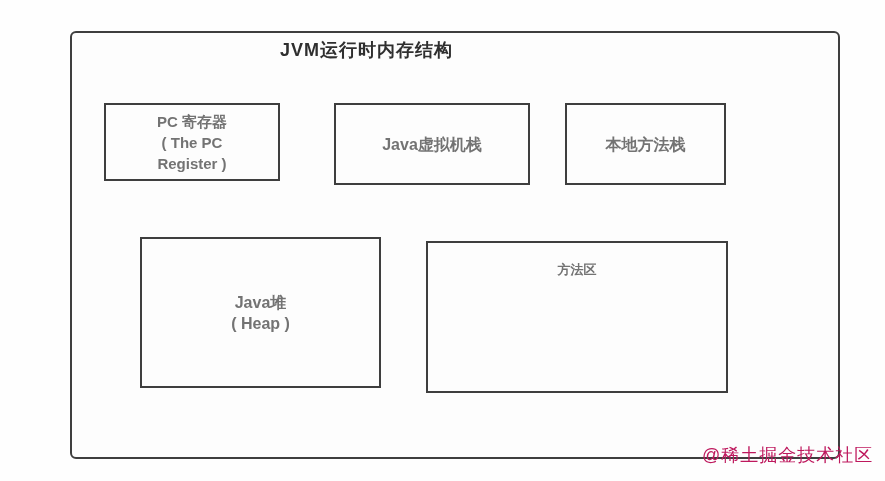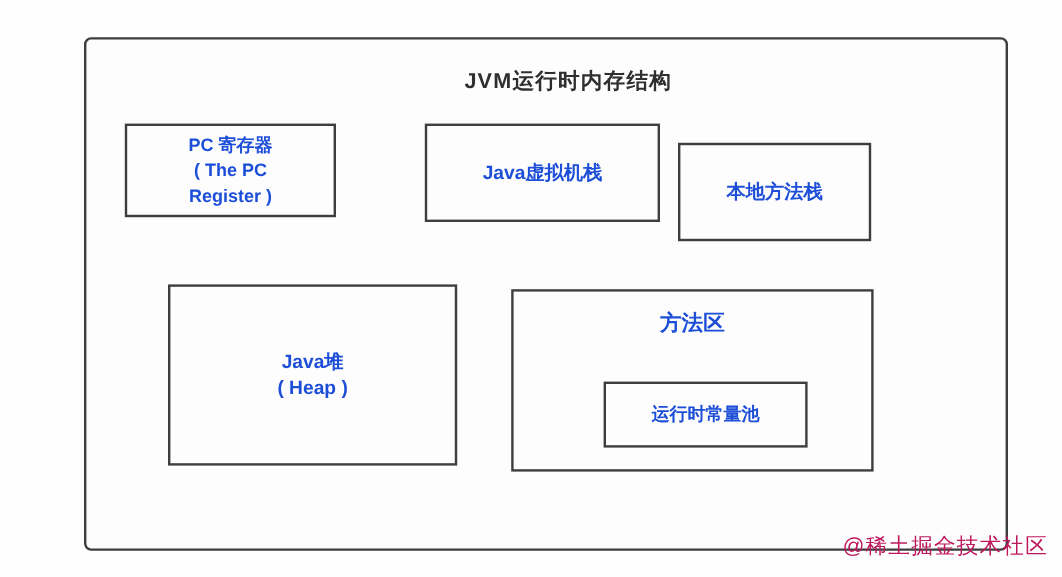--- a/index.html
+++ b/index.html
@@ -22,68 +22,67 @@
     top: 31px;
     width: 766px;
     height: 424px;
     border: 2px solid #3e3e3e;
     border-radius: 6px;
     background: #fdfdfd;
   }
   .diagram-title {
     position: absolute;
     left: 280px;
-    top: 55px;
+    top: 38px;
     width: 280px;
-    text-align: right;
+    text-align: left;
     font-size: 18px;
     font-weight: bold;
     letter-spacing: 1px;
     color: #2f2f2f;
   }
   .node {
     position: absolute;
     border: 2px solid #3e3e3e;
     background: #fdfdfd;
     display: flex;
     flex-direction: column;
     align-items: center;
     justify-content: center;
     text-align: center;
     font-weight: bold;
     font-size: 15px;
     line-height: 21px;
-    color: #1d4ed8;
+    color: #737373;
     box-sizing: content-box;
   }
   .node-pc-register {
     left: 104px; top: 103px; width: 172px; height: 74px;
   }
   .node-jvm-stack {
     left: 334px; top: 103px; width: 192px; height: 78px;
     font-size: 16px;
-    margin-left: 20px;
   }
   .node-native-stack {
-    left: 565px; top: 119px; width: 157px; height: 78px;
+    left: 565px; top: 103px; width: 157px; height: 78px;
     font-size: 16px;
   }
   .node-heap {
     left: 104px; top: 237px; width: 237px; height: 147px;
     font-size: 16px;
     margin-left: 36px;
   }
   .node-method-area {
     left: 426px; top: 241px; width: 298px; height: 148px;
     justify-content: flex-start;
     padding-top: 0;
   }
   .method-area-label {
     margin-top: 16px;
-    font-size: 18px;
+    font-size: 13px;
     font-weight: bold;
   }
   .node-runtime-constant-pool {
     left: 503px; top: 318px; width: 166px; height: 51px;
     font-size: 15px;
   }
   .watermark {
     position: absolute;
     left: 702px;
     top: 443px;
@@ -118,19 +117,16 @@
 
   <div class="node node-heap">
     <div>Java堆</div>
     <div>( Heap )</div>
   </div>
 
   <div class="node node-method-area">
     <div class="method-area-label">方法区</div>
   </div>
 
-  <div class="node node-runtime-constant-pool">
-    <div>运行时常量池</div>
-  </div>
 
   <div class="watermark">@稀土掘金技术社区</div>
 
 </div>
 
 </body></html>

